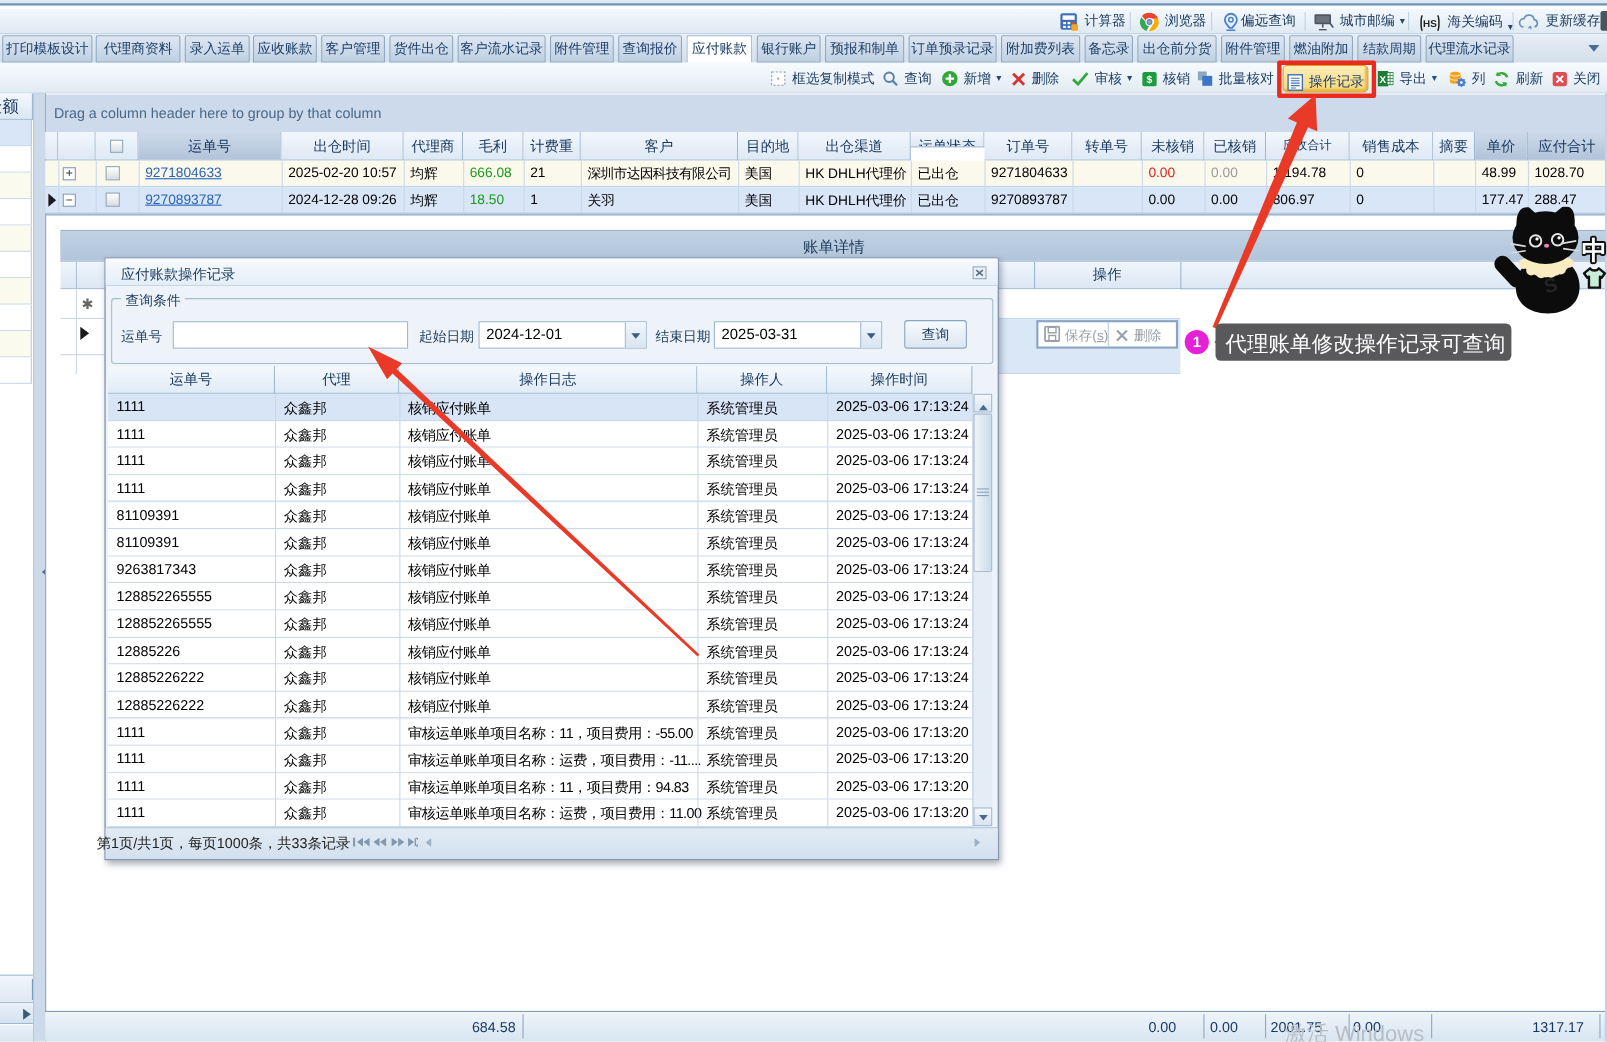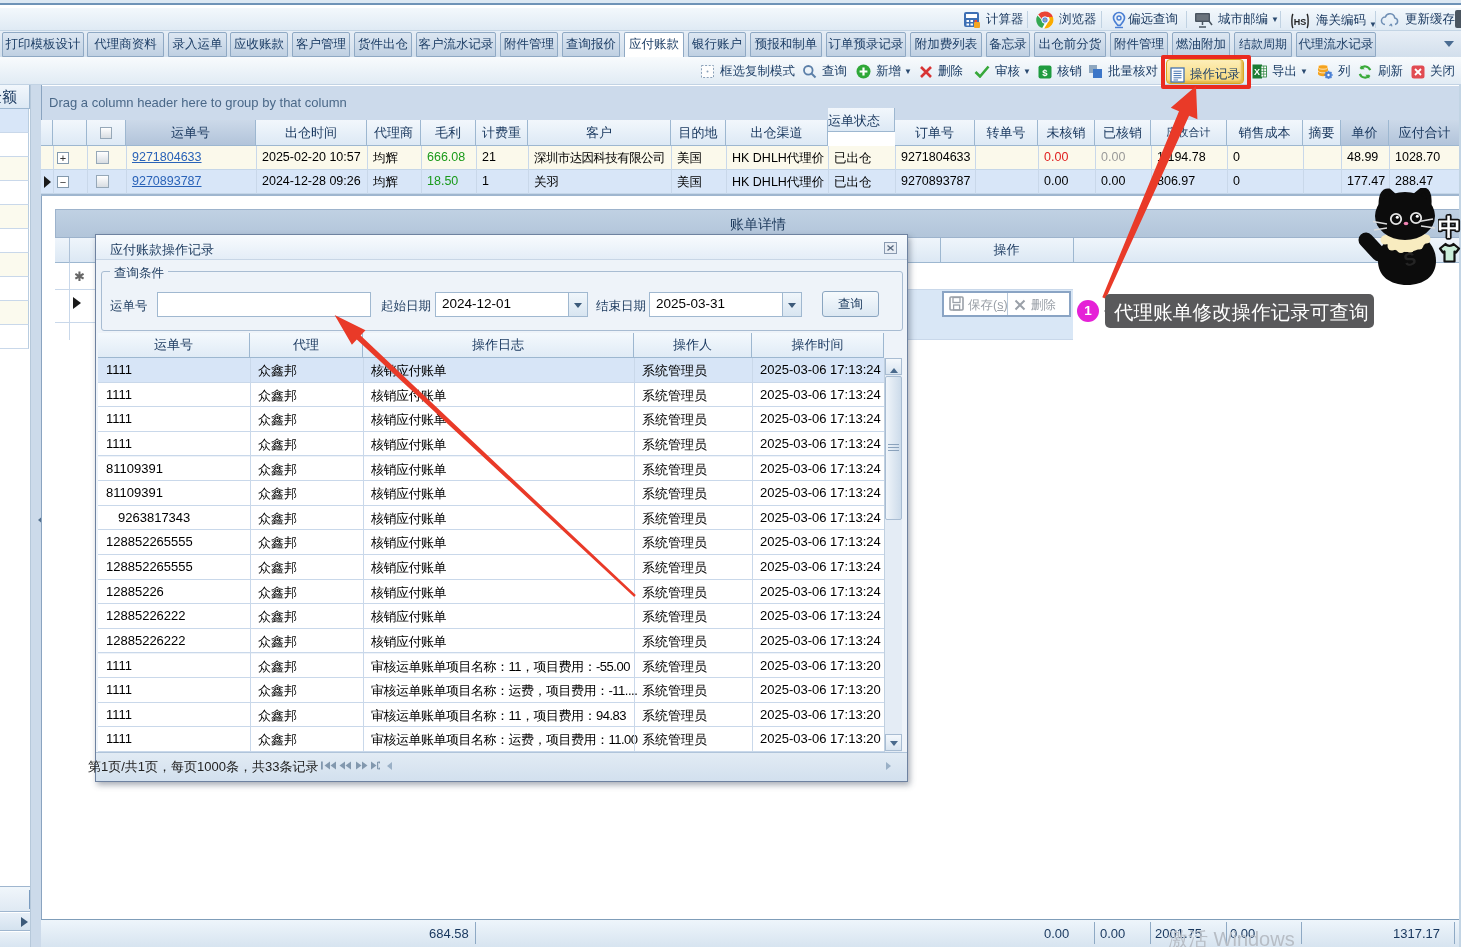--- a/index.html
+++ b/index.html
@@ -222,21 +222,21 @@
 <div class="ab" style="left:53px;top:120px;width:34px;height:26px;background:linear-gradient(#f2f7fc,#dde9f5);border-right:1px solid #9db7d0;border-bottom:1px solid #9db7d0;font-size:13px;color:#17365d;text-align:center;line-height:25px;overflow:hidden;white-space:nowrap"></div>
 <div class="ab" style="left:87px;top:120px;width:39px;height:26px;background:linear-gradient(#f2f7fc,#dde9f5);border-right:1px solid #9db7d0;border-bottom:1px solid #9db7d0;font-size:13px;color:#17365d;text-align:center;line-height:25px;overflow:hidden;white-space:nowrap"></div>
 <div class="ab" style="left:126px;top:120px;width:130px;height:26px;background:linear-gradient(#ccd9e9,#b2c4da);border-right:1px solid #9db7d0;border-bottom:1px solid #9db7d0;font-size:13px;color:#17365d;text-align:center;line-height:25px;overflow:hidden;white-space:nowrap">运单号</div>
 <div class="ab" style="left:256px;top:120px;width:111px;height:26px;background:linear-gradient(#f2f7fc,#dde9f5);border-right:1px solid #9db7d0;border-bottom:1px solid #9db7d0;font-size:13px;color:#17365d;text-align:center;line-height:25px;overflow:hidden;white-space:nowrap">出仓时间</div>
 <div class="ab" style="left:367px;top:120px;width:54px;height:26px;background:linear-gradient(#f2f7fc,#dde9f5);border-right:1px solid #9db7d0;border-bottom:1px solid #9db7d0;font-size:13px;color:#17365d;text-align:center;line-height:25px;overflow:hidden;white-space:nowrap">代理商</div>
 <div class="ab" style="left:421px;top:120px;width:55px;height:26px;background:linear-gradient(#f2f7fc,#dde9f5);border-right:1px solid #9db7d0;border-bottom:1px solid #9db7d0;font-size:13px;color:#17365d;text-align:center;line-height:25px;overflow:hidden;white-space:nowrap">毛利</div>
 <div class="ab" style="left:476px;top:120px;width:52px;height:26px;background:linear-gradient(#f2f7fc,#dde9f5);border-right:1px solid #9db7d0;border-bottom:1px solid #9db7d0;font-size:13px;color:#17365d;text-align:center;line-height:25px;overflow:hidden;white-space:nowrap">计费重</div>
 <div class="ab" style="left:528px;top:120px;width:143px;height:26px;background:linear-gradient(#f2f7fc,#dde9f5);border-right:1px solid #9db7d0;border-bottom:1px solid #9db7d0;font-size:13px;color:#17365d;text-align:center;line-height:25px;overflow:hidden;white-space:nowrap">客户</div>
 <div class="ab" style="left:671px;top:120px;width:55px;height:26px;background:linear-gradient(#f2f7fc,#dde9f5);border-right:1px solid #9db7d0;border-bottom:1px solid #9db7d0;font-size:13px;color:#17365d;text-align:center;line-height:25px;overflow:hidden;white-space:nowrap">目的地</div>
 <div class="ab" style="left:726px;top:120px;width:102px;height:26px;background:linear-gradient(#f2f7fc,#dde9f5);border-right:1px solid #9db7d0;border-bottom:1px solid #9db7d0;font-size:13px;color:#17365d;text-align:center;line-height:25px;overflow:hidden;white-space:nowrap">出仓渠道</div>
-<div class="ab" style="left:828px;top:108px;width:67px;height:24px;background:linear-gradient(#f2f7fc,#dde9f5);border-right:1px solid #9db7d0;border-bottom:1px solid #9db7d0;font-size:13px;color:#17365d;text-align:left;line-height:25px;overflow:hidden;white-space:nowrap">运单状态</div>
+<div class="ab" style="left:828px;top:120px;width:67px;height:14px;background:linear-gradient(#f2f7fc,#dde9f5);border-right:1px solid #9db7d0;border-bottom:1px solid #9db7d0;font-size:13px;color:#17365d;text-align:center;line-height:25px;overflow:hidden;white-space:nowrap">运单状态</div>
 <div class="ab" style="left:895px;top:120px;width:80px;height:26px;background:linear-gradient(#f2f7fc,#dde9f5);border-right:1px solid #9db7d0;border-bottom:1px solid #9db7d0;font-size:13px;color:#17365d;text-align:center;line-height:25px;overflow:hidden;white-space:nowrap">订单号</div>
 <div class="ab" style="left:975px;top:120px;width:63px;height:26px;background:linear-gradient(#f2f7fc,#dde9f5);border-right:1px solid #9db7d0;border-bottom:1px solid #9db7d0;font-size:13px;color:#17365d;text-align:center;line-height:25px;overflow:hidden;white-space:nowrap">转单号</div>
 <div class="ab" style="left:1038px;top:120px;width:57px;height:26px;background:linear-gradient(#f2f7fc,#dde9f5);border-right:1px solid #9db7d0;border-bottom:1px solid #9db7d0;font-size:13px;color:#17365d;text-align:center;line-height:25px;overflow:hidden;white-space:nowrap">未核销</div>
 <div class="ab" style="left:1095px;top:120px;width:56px;height:26px;background:linear-gradient(#f2f7fc,#dde9f5);border-right:1px solid #9db7d0;border-bottom:1px solid #9db7d0;font-size:13px;color:#17365d;text-align:center;line-height:25px;overflow:hidden;white-space:nowrap">已核销</div>
 <div class="ab" style="left:1151px;top:120px;width:76px;height:26px;background:linear-gradient(#f2f7fc,#dde9f5);border-right:1px solid #9db7d0;border-bottom:1px solid #9db7d0;font-size:11px;color:#17365d;text-align:center;line-height:25px;overflow:hidden;white-space:nowrap">应收合计</div>
 <div class="ab" style="left:1227px;top:120px;width:76px;height:26px;background:linear-gradient(#f2f7fc,#dde9f5);border-right:1px solid #9db7d0;border-bottom:1px solid #9db7d0;font-size:13px;color:#17365d;text-align:center;line-height:25px;overflow:hidden;white-space:nowrap">销售成本</div>
 <div class="ab" style="left:1303px;top:120px;width:38px;height:26px;background:linear-gradient(#f2f7fc,#dde9f5);border-right:1px solid #9db7d0;border-bottom:1px solid #9db7d0;font-size:13px;color:#17365d;text-align:center;line-height:25px;overflow:hidden;white-space:nowrap">摘要</div>
 <div class="ab" style="left:1341px;top:120px;width:48px;height:26px;background:linear-gradient(#ccd9e9,#b2c4da);border-right:1px solid #9db7d0;border-bottom:1px solid #9db7d0;font-size:13px;color:#17365d;text-align:center;line-height:25px;overflow:hidden;white-space:nowrap">单价</div>
 <div class="ab" style="left:1389px;top:120px;width:72px;height:26px;background:linear-gradient(#ccd9e9,#b2c4da);border-right:1px solid #9db7d0;border-bottom:1px solid #9db7d0;font-size:13px;color:#17365d;text-align:center;line-height:25px;overflow:hidden;white-space:nowrap">应付合计</div>
 <div class="ab" style="left:100px;top:127px;width:12px;height:12px;background:linear-gradient(#fff,#d8dde2);border:1px solid #96a8b8"></div>
@@ -431,21 +431,21 @@
     <span class="ab" style="left:662px;top:4px;font-size:13px;color:#000">2025-03-06 17:13:24</span>
   </div>
 <div class="ab" style="left:98px;top:481.1px;width:786px;height:24.69999999999999px;background:#fff;border-bottom:1px solid #c9d8ea;overflow:hidden">
     <span class="ab" style="left:8px;top:4px;font-size:13px;color:#000">81109391</span>
     <span class="ab" style="left:160px;top:4px;font-size:13px;color:#000">众鑫邦</span>
     <span class="ab" style="left:273px;top:4px;font-size:13px;color:#000;letter-spacing:-0.5px">核销应付账单</span>
     <span class="ab" style="left:544px;top:4px;font-size:13px;color:#000">系统管理员</span>
     <span class="ab" style="left:662px;top:4px;font-size:13px;color:#000">2025-03-06 17:13:24</span>
   </div>
 <div class="ab" style="left:98px;top:505.8px;width:786px;height:24.599999999999966px;background:#fff;border-bottom:1px solid #c9d8ea;overflow:hidden">
-    <span class="ab" style="left:20px;top:4px;font-size:13px;color:#000">9263817343</span>
+    <span class="ab" style="left:8px;top:4px;font-size:13px;color:#000">9263817343</span>
     <span class="ab" style="left:160px;top:4px;font-size:13px;color:#000">众鑫邦</span>
     <span class="ab" style="left:273px;top:4px;font-size:13px;color:#000;letter-spacing:-0.5px">核销应付账单</span>
     <span class="ab" style="left:544px;top:4px;font-size:13px;color:#000">系统管理员</span>
     <span class="ab" style="left:662px;top:4px;font-size:13px;color:#000">2025-03-06 17:13:24</span>
   </div>
 <div class="ab" style="left:98px;top:530.4px;width:786px;height:24.600000000000023px;background:#fff;border-bottom:1px solid #c9d8ea;overflow:hidden">
     <span class="ab" style="left:8px;top:4px;font-size:13px;color:#000">128852265555</span>
     <span class="ab" style="left:160px;top:4px;font-size:13px;color:#000">众鑫邦</span>
     <span class="ab" style="left:273px;top:4px;font-size:13px;color:#000;letter-spacing:-0.5px">核销应付账单</span>
     <span class="ab" style="left:544px;top:4px;font-size:13px;color:#000">系统管理员</span>

